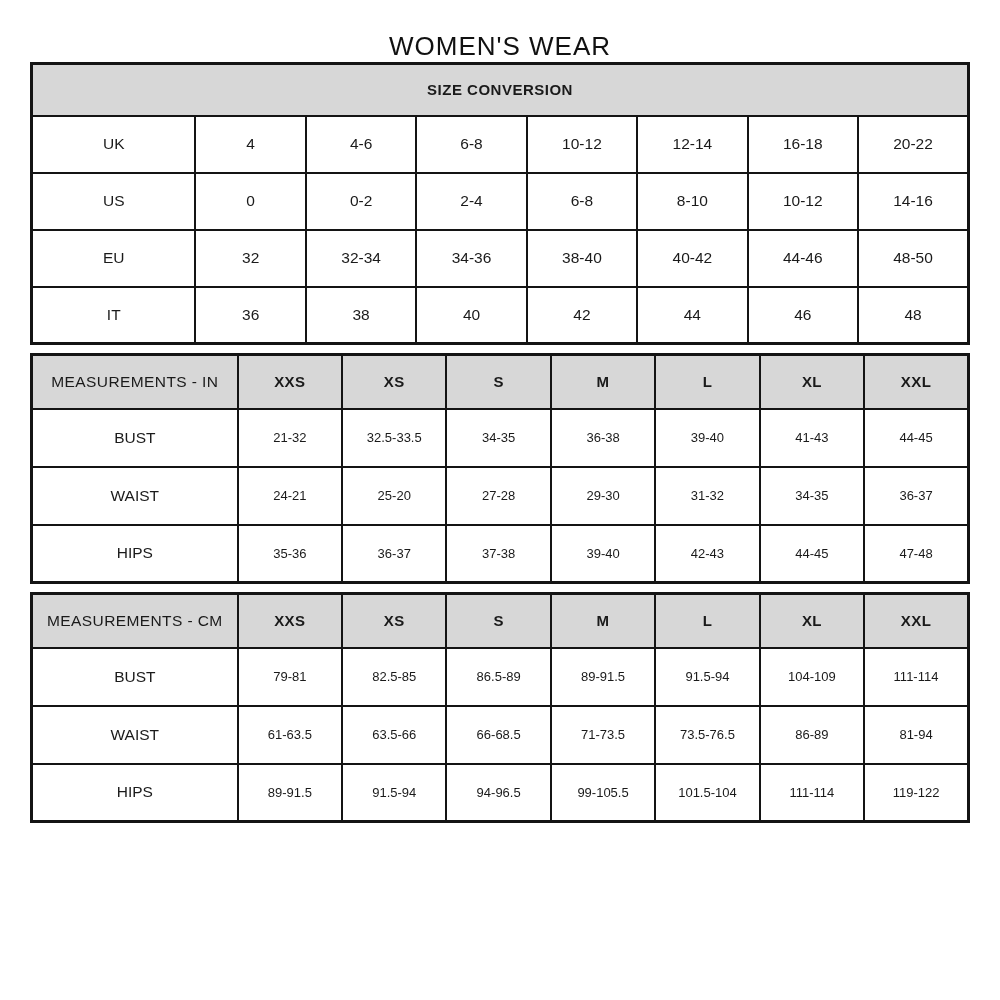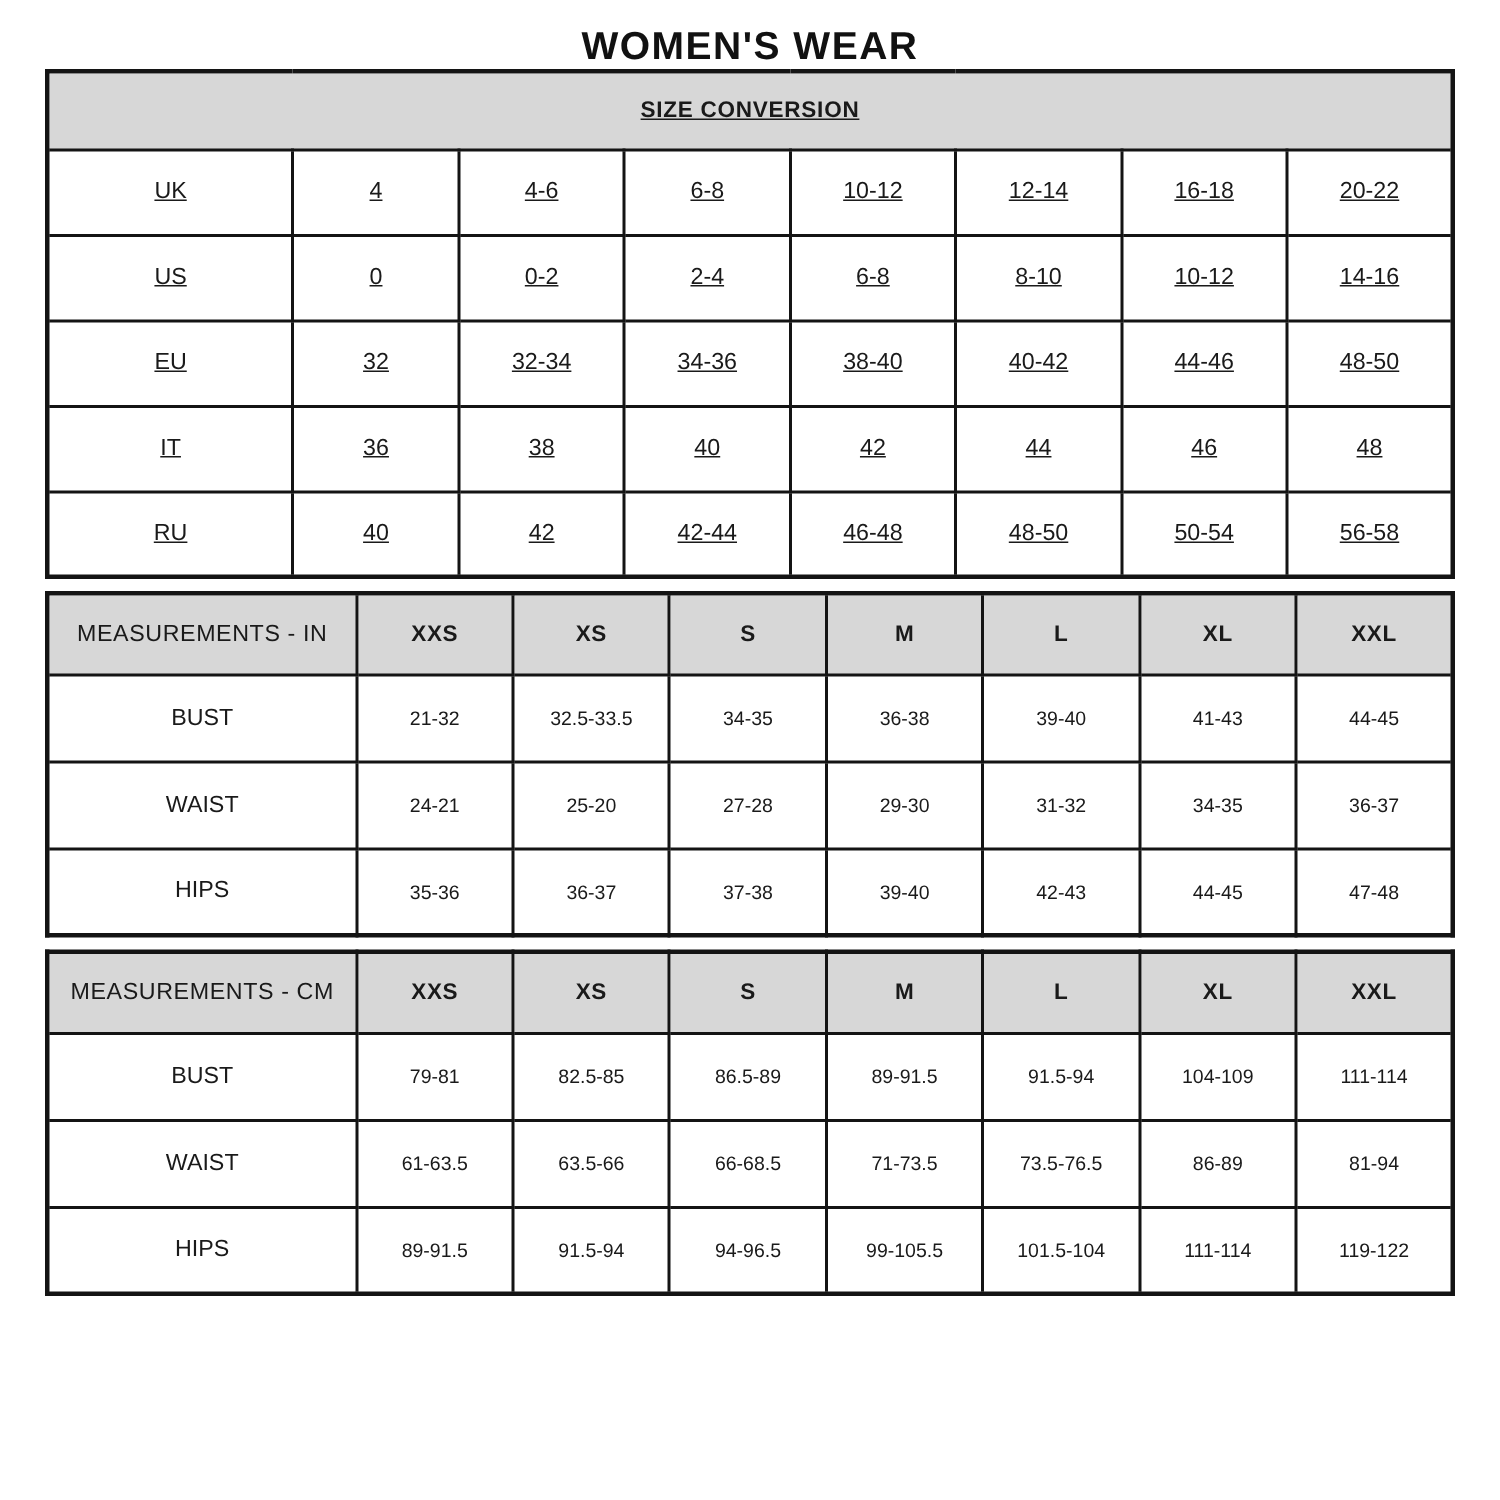--- a/index.html
+++ b/index.html
@@ -10,25 +10,25 @@
     color: #1a1a1a;
   }
   .canvas {
     position: relative;
     width: 1000px;
     height: 1000px;
     background: #ffffff;
     overflow: hidden;
   }
   .title {
-    padding-top: 15px;
+    padding-top: 31px;
     height: 31px;
     text-align: center;
     font-size: 26px;
-    font-weight: 700;
+    font-weight: 400;
     letter-spacing: 1px;
     color: #111111;
   }
   table.size-table {
     width: 940px;
     margin: 0 0 8px 30px;
     border-collapse: collapse;
     table-layout: fixed;
     border: 3px solid #141414;
   }
@@ -37,21 +37,21 @@
     text-align: center;
     vertical-align: middle;
     padding: 0 4px;
     overflow: hidden;
     white-space: nowrap;
   }
   
   .t1 { margin-top: 12px; }
   .t1 tr { height: 57px; }
   .t1 tr.banner-row { height: 52px; }
-  .t1 td { font-size: 15.5px; font-weight: 500; text-decoration: underline; }
+  .t1 td { font-size: 15.5px; font-weight: 500; }
   .t1 td.banner {
     background: #d7d7d7;
     font-size: 15px;
     font-weight: 700;
     letter-spacing: 0.5px;
   }
   
   .t2 tr, .t3 tr { height: 58px; }
   .t2 tr.hdr, .t3 tr.hdr { height: 54px; }
   .t2 td.hcell, .t3 td.hcell {
@@ -116,30 +116,20 @@
         <tr>
           <td class="lbl">IT</td>
           <td class="val">36</td>
           <td class="val">38</td>
           <td class="val">40</td>
           <td class="val">42</td>
           <td class="val">44</td>
           <td class="val">46</td>
           <td class="val">48</td>
         </tr>
-        <tr>
-          <td class="lbl">RU</td>
-          <td class="val">40</td>
-          <td class="val">42</td>
-          <td class="val">42-44</td>
-          <td class="val">46-48</td>
-          <td class="val">48-50</td>
-          <td class="val">50-54</td>
-          <td class="val">56-58</td>
-        </tr>
       </tbody>
     </table>
   <table class="size-table t2">
       <colgroup>
         <col style="width:22%">
         <col>
         <col>
         <col>
         <col>
         <col>

